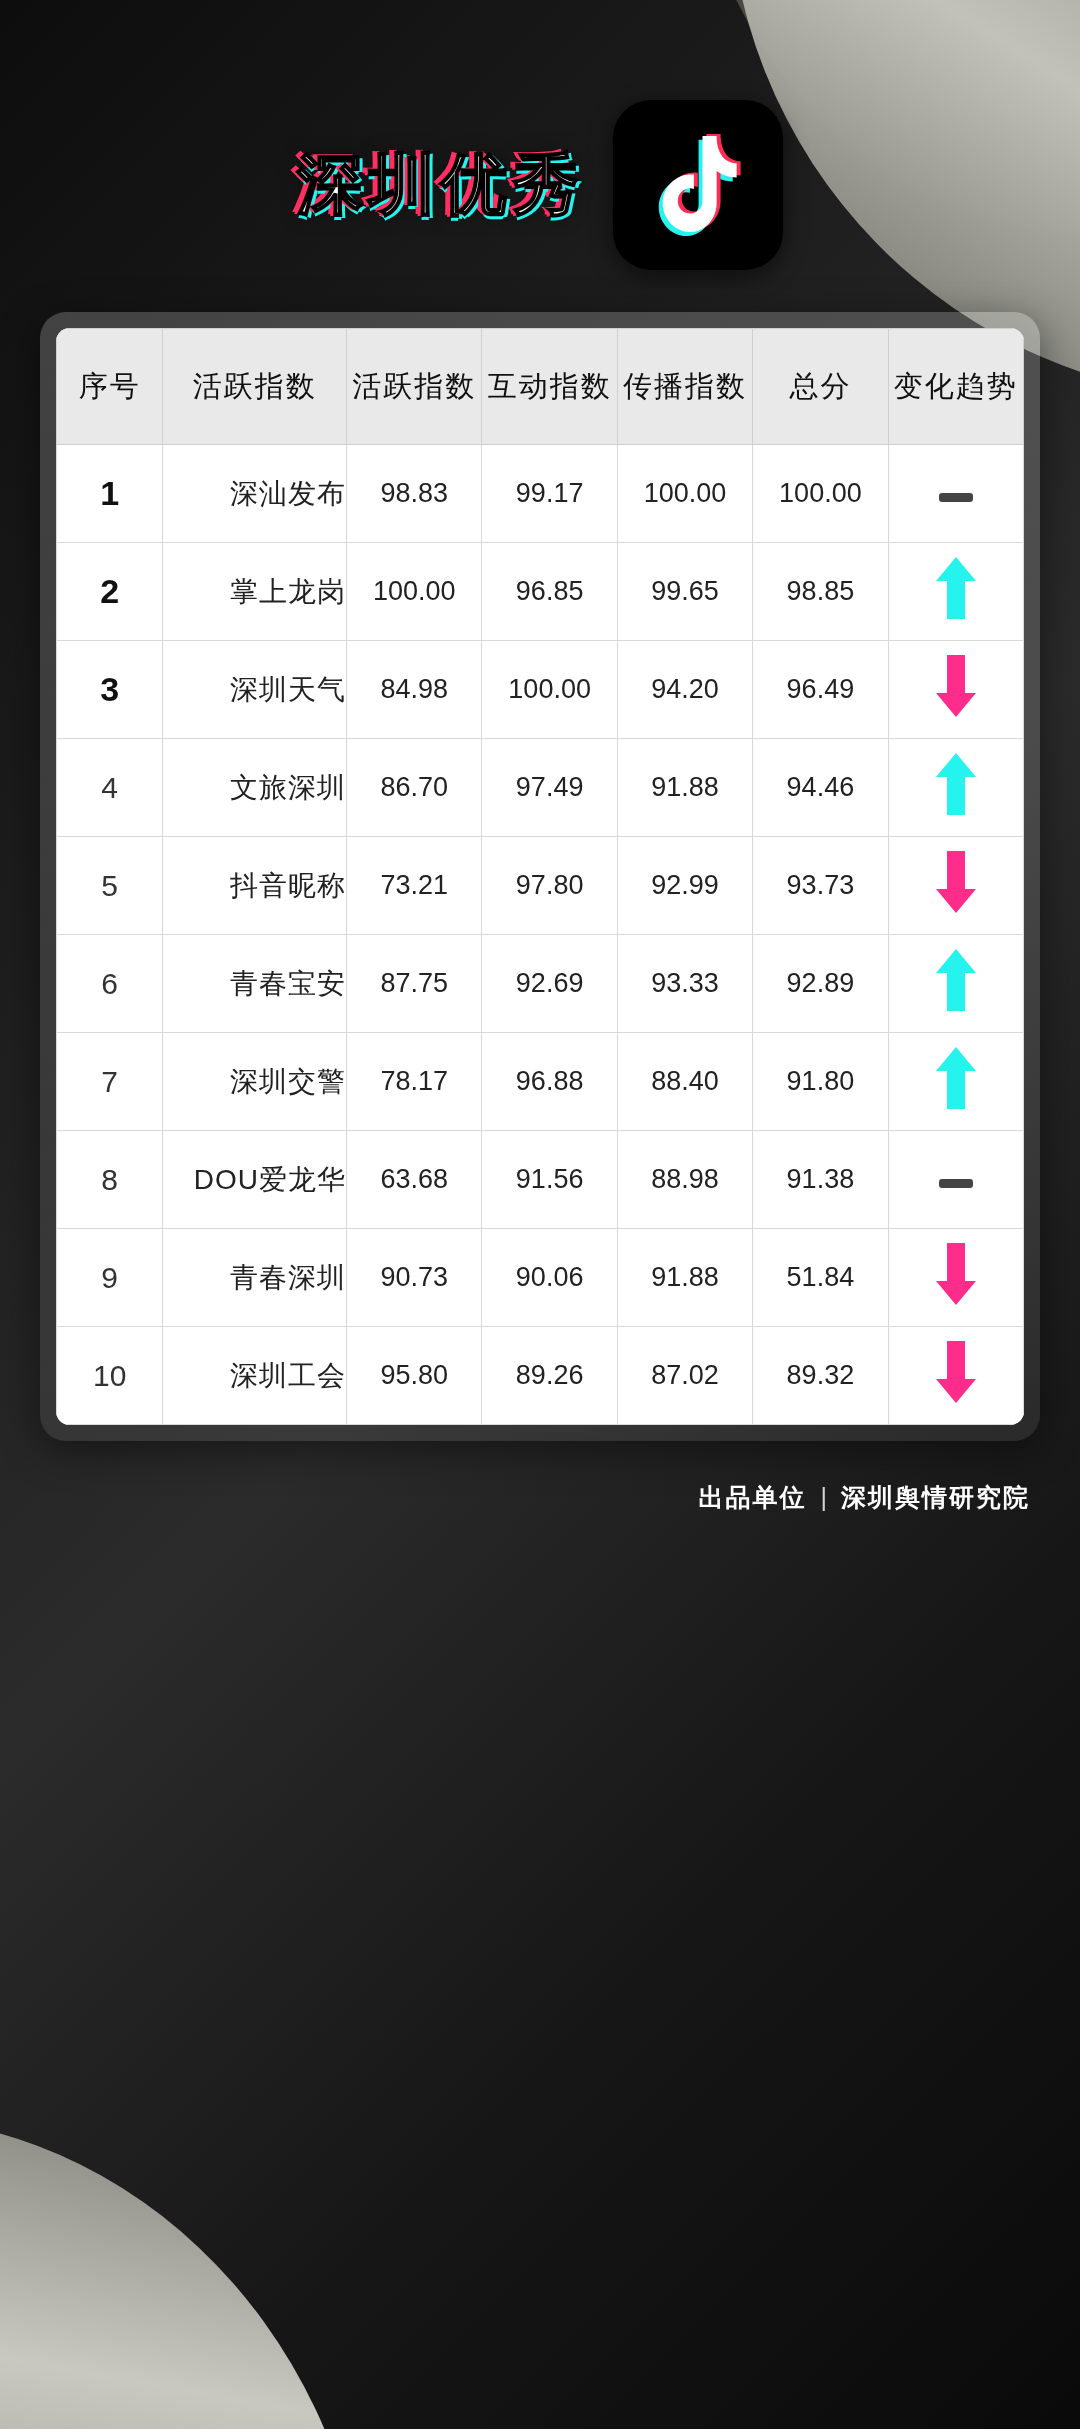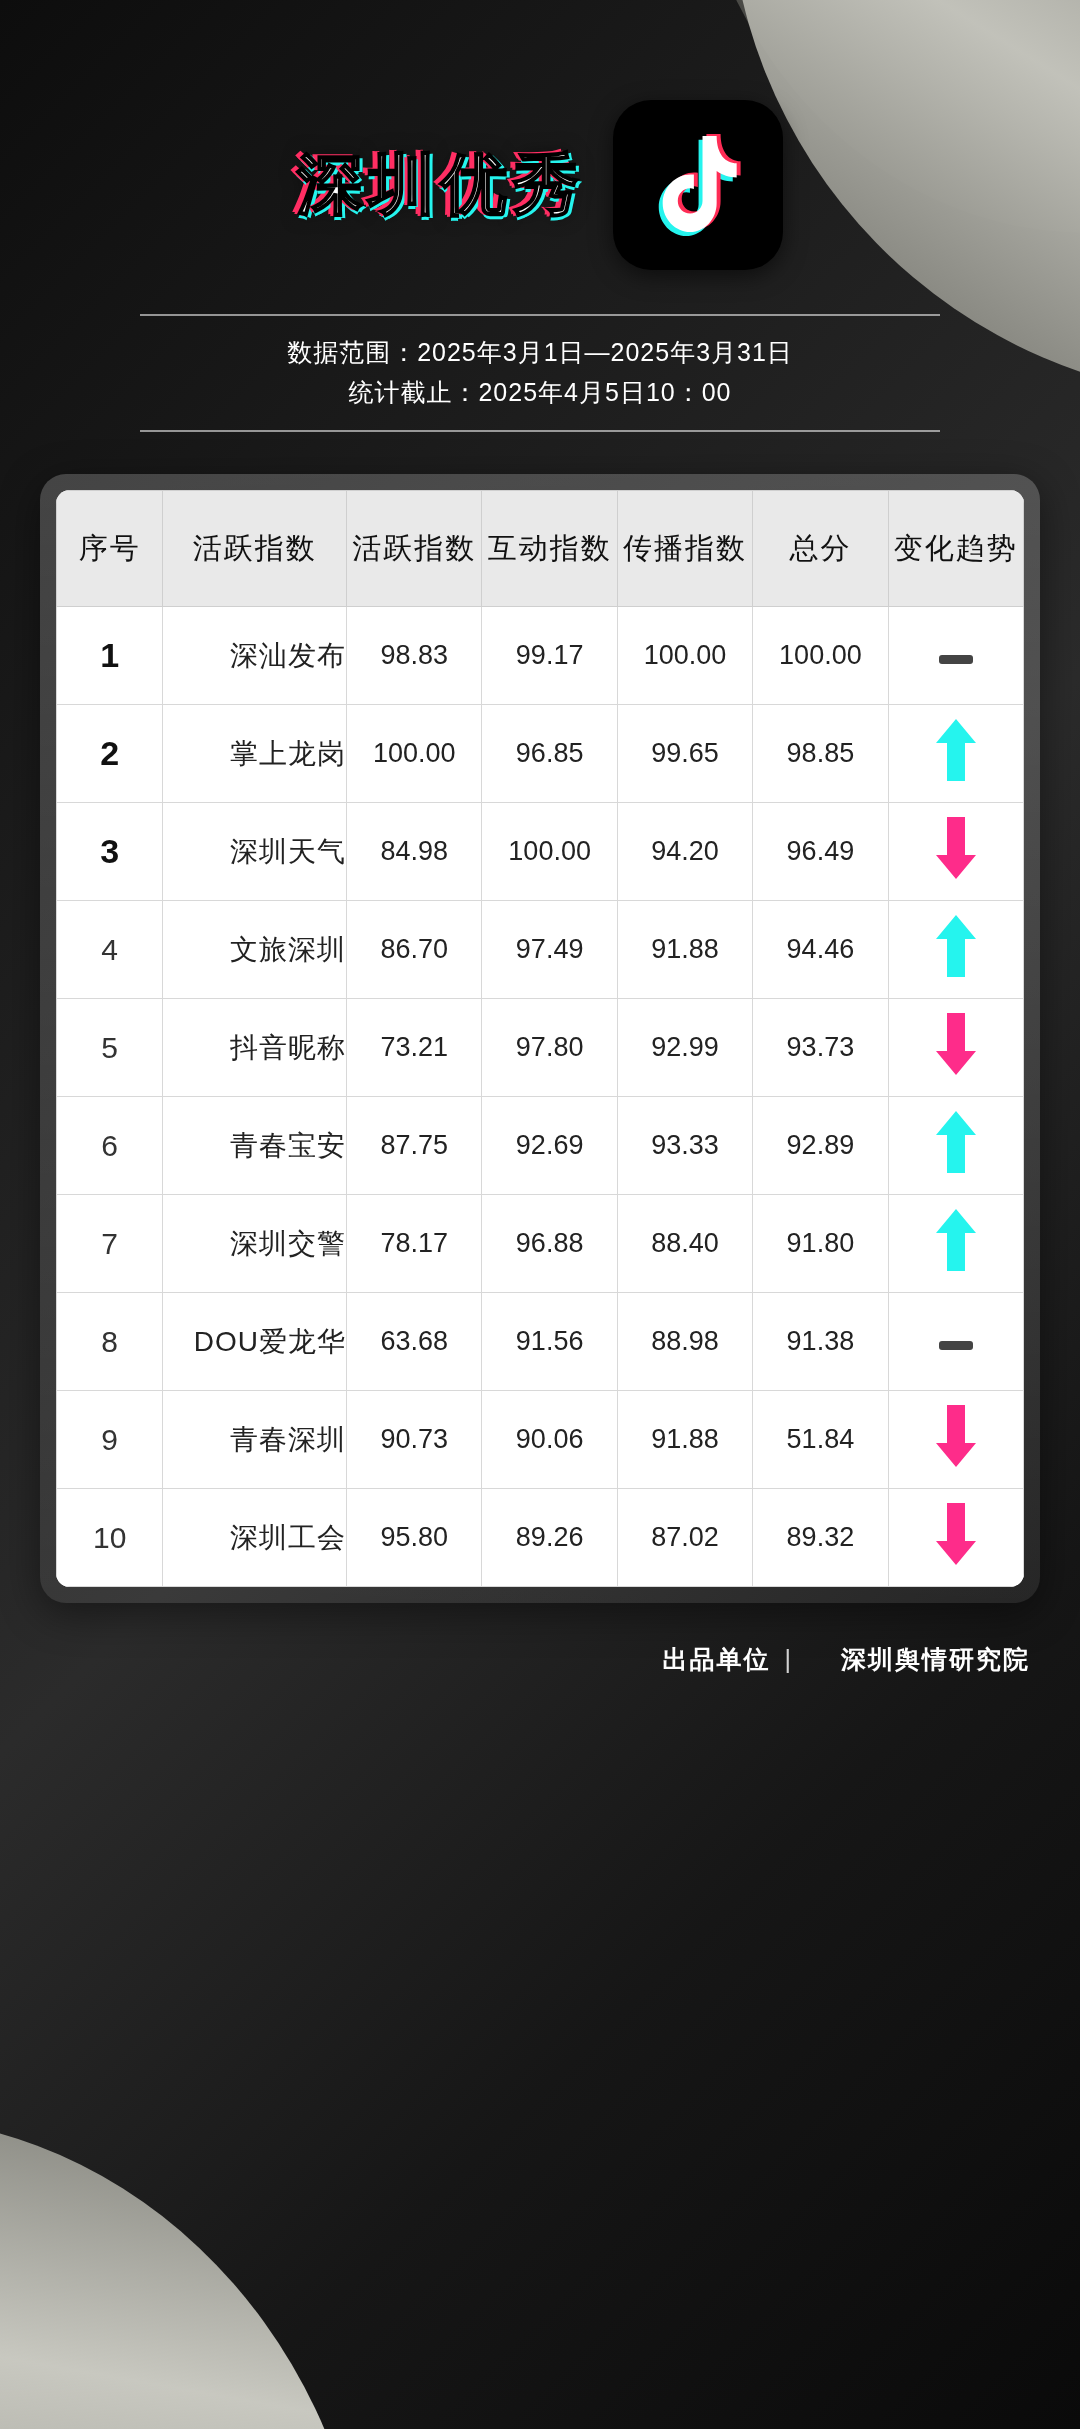--- a/index.html
+++ b/index.html
@@ -168,21 +168,20 @@
     justify-content: flex-end;
     align-items: center;
     gap: 14px;
     padding-right: 10px;
   }
   .footer-text {
     color: #ffffff;
     font-size: 25px;
     font-weight: bold;
     letter-spacing: 2px;
-    margin-left: 36px;
   }
   .footer-sep { color: #ffffff; font-size: 25px; opacity: .8; }
 </style>
 </head>
 <body>
 
 <div class="poster">
   <div class="ribbon ribbon-tr2"></div>
   <div class="ribbon ribbon-tr"></div>
   <div class="ribbon ribbon-bl2"></div>
@@ -196,24 +195,20 @@
       </div>
       <div class="tiktok-badge">
         <svg width="96" height="106" viewBox="0 0 48 54" aria-hidden="true">
           <path d="M33.5 2h-7.2v33.1c0 3.5-2.8 6.4-6.3 6.4s-6.3-2.8-6.3-6.4 2.8-6.4 6.3-6.4c.6 0 1.3.1 1.9.3v-7.3c-.6-.1-1.2-.1-1.9-.1C12.6 21.6 6 28.2 6 36.3S12.6 51 20 51s13.5-6.6 13.5-14.7V19.9c2.9 2.1 6.4 3.3 10.2 3.3v-7.3c-5.8 0-10.2-4.7-10.2-13.9z" fill="#25f4ee" transform="translate(-2,2)"></path>
           <path d="M33.5 2h-7.2v33.1c0 3.5-2.8 6.4-6.3 6.4s-6.3-2.8-6.3-6.4 2.8-6.4 6.3-6.4c.6 0 1.3.1 1.9.3v-7.3c-.6-.1-1.2-.1-1.9-.1C12.6 21.6 6 28.2 6 36.3S12.6 51 20 51s13.5-6.6 13.5-14.7V19.9c2.9 2.1 6.4 3.3 10.2 3.3v-7.3c-5.8 0-10.2-4.7-10.2-13.9z" fill="#fe2c55" transform="translate(2,-1)"></path>
           <path d="M33.5 2h-7.2v33.1c0 3.5-2.8 6.4-6.3 6.4s-6.3-2.8-6.3-6.4 2.8-6.4 6.3-6.4c.6 0 1.3.1 1.9.3v-7.3c-.6-.1-1.2-.1-1.9-.1C12.6 21.6 6 28.2 6 36.3S12.6 51 20 51s13.5-6.6 13.5-14.7V19.9c2.9 2.1 6.4 3.3 10.2 3.3v-7.3c-5.8 0-10.2-4.7-10.2-13.9z" fill="#ffffff"></path>
         </svg>
       </div>
     </div>
 
-    <div class="meta">
-      <div class="meta-line">数据范围：2025年3月1日—2025年3月31日</div>
-      <div class="meta-line">统计截止：2025年4月5日10：00</div>
-    </div>
 
     <div class="card-wrap">
       <table>
         <colgroup>
           <col class="c-rank">
             <col class="c-name">
             <col class="c-num">
             <col class="c-num">
             <col class="c-num">
             <col class="c-total">

